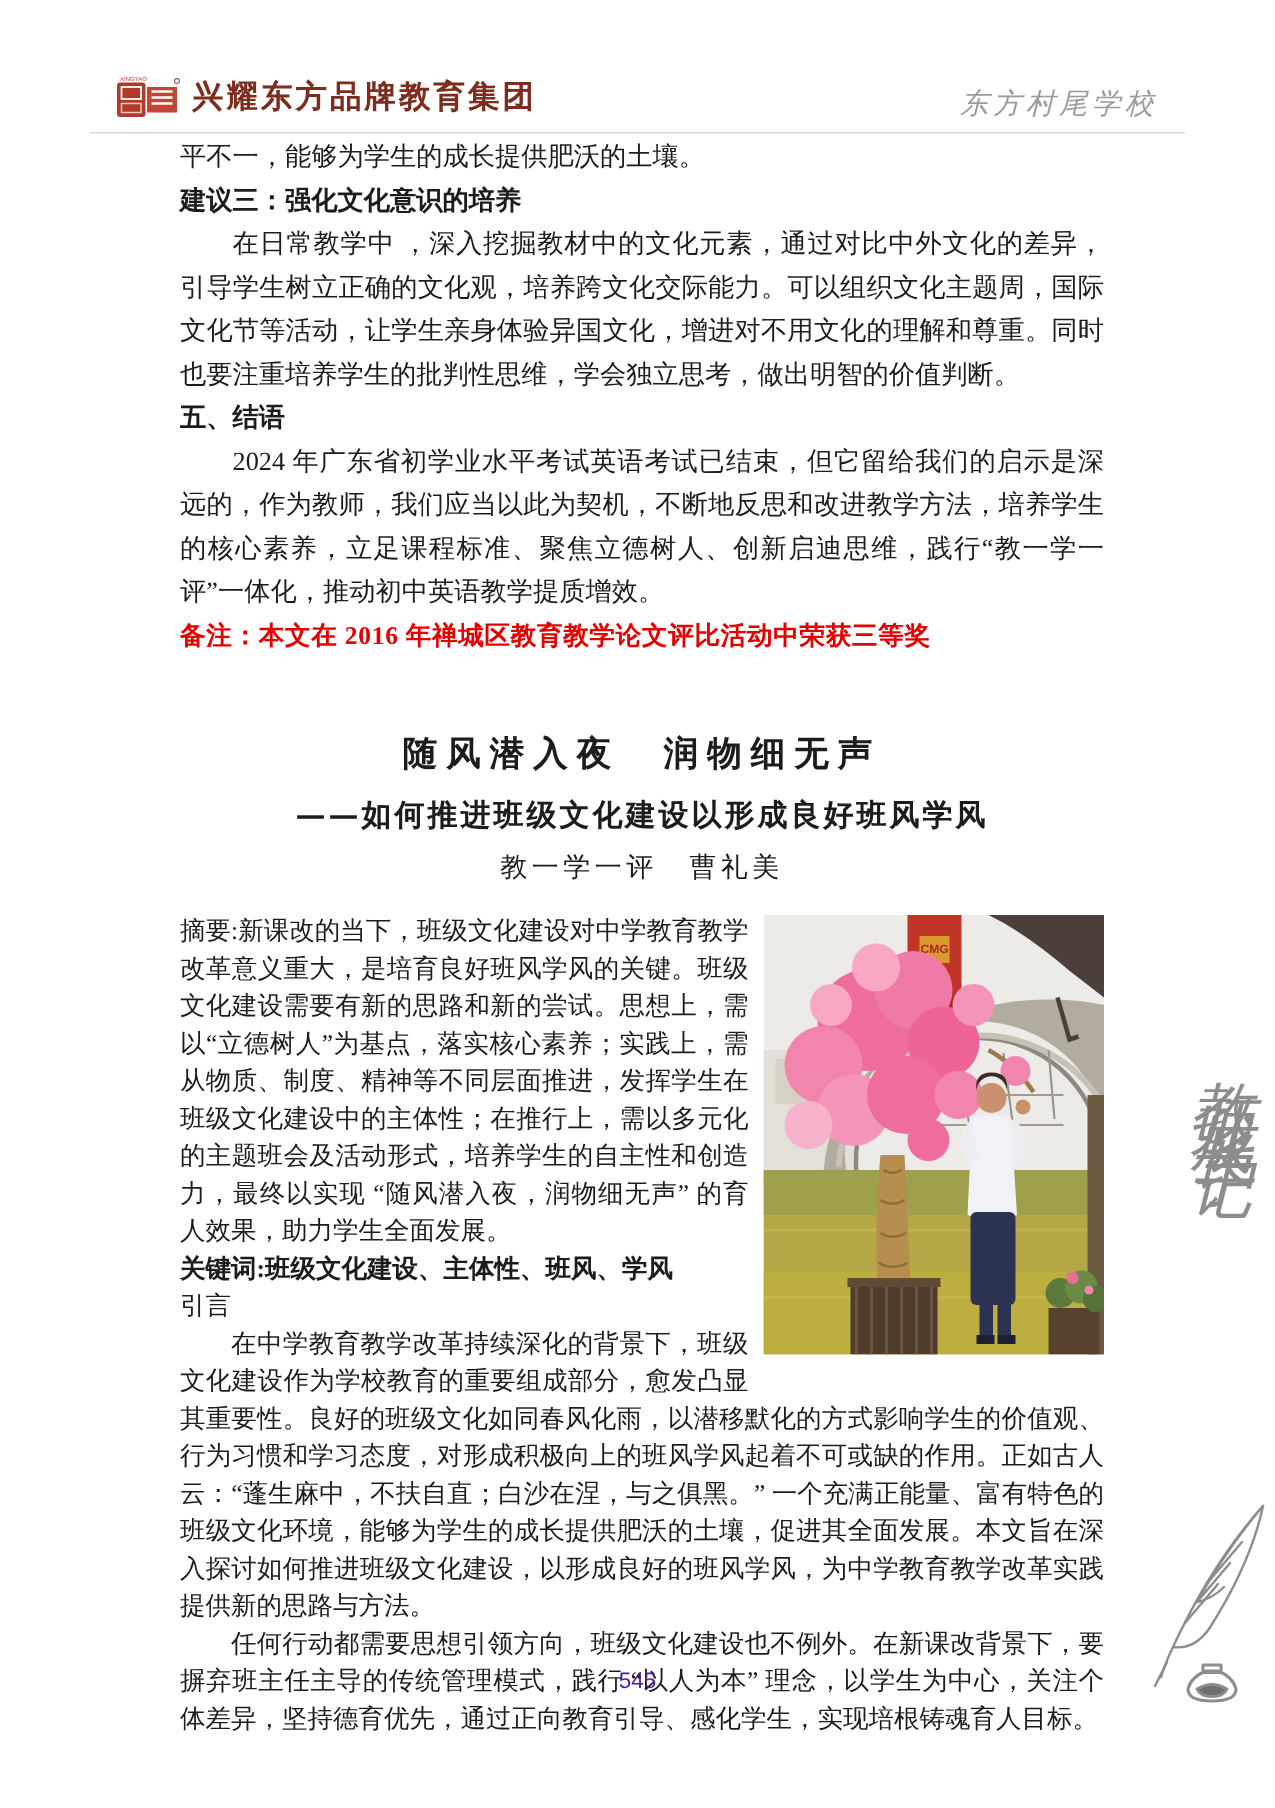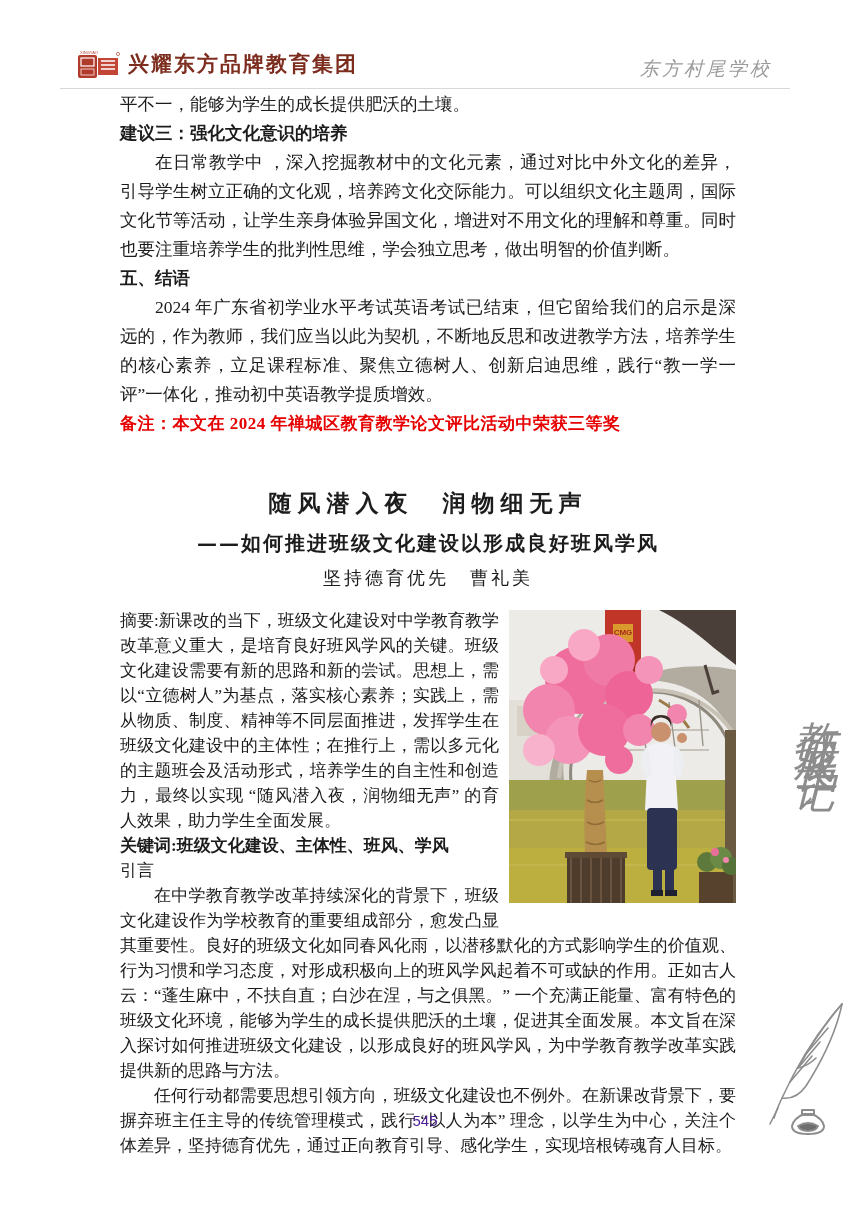--- a/index.html
+++ b/index.html
@@ -83,25 +83,25 @@
   <div class="header-rule"></div>
 
   <div class="main">
 
     <p>平不一，能够为学生的成长提供肥沃的土壤。</p>
     <p class="h-bold">建议三：强化文化意识的培养</p>
     <p class="indent">在日常教学中 ，深入挖掘教材中的文化元素，通过对比中外文化的差异，引导学生树立正确的文化观，培养跨文化交际能力。可以组织文化主题周，国际文化节等活动，让学生亲身体验异国文化，增进对不用文化的理解和尊重。同时也要注重培养学生的批判性思维，学会独立思考，做出明智的价值判断。</p>
     <p class="h-bold">五、结语</p>
     <p class="indent">2024 年广东省初学业水平考试英语考试已结束，但它留给我们的启示是深远的，作为教师，我们应当以此为契机，不断地反思和改进教学方法，培养学生的核心素养，立足课程标准、聚焦立德树人、创新启迪思维，践行“教一学一评”一体化，推动初中英语教学提质增效。</p>
 
-    <p class="award">备注：本文在 2024 年禅城区教育教学论文评比活动中荣获三等奖</p>
+    <p class="award">备注：本文在 2016 年禅城区教育教学论文评比活动中荣获三等奖</p>
 
     <div class="a2-title">随风潜入夜　润物细无声</div>
     <div class="a2-subtitle">——如何推进班级文化建设以形成良好班风学风</div>
-    <div class="a2-byline">坚持德育优先　曹礼美</div>
+    <div class="a2-byline">教一学一评　曹礼美</div>
 
     <div class="a2-body">
 
       <svg class="photo-wrap" viewBox="0 0 227 293">
 
         <rect x="0" y="0" width="227" height="180" fill="#ecebe7"></rect>
 
         <rect x="0" y="90" width="60" height="80" fill="#e2e0d8"></rect>
         <rect x="8" y="96" width="26" height="30" fill="#d8d2c6"></rect>
         <rect x="30" y="110" width="14" height="22" fill="#b5493f"></rect>

